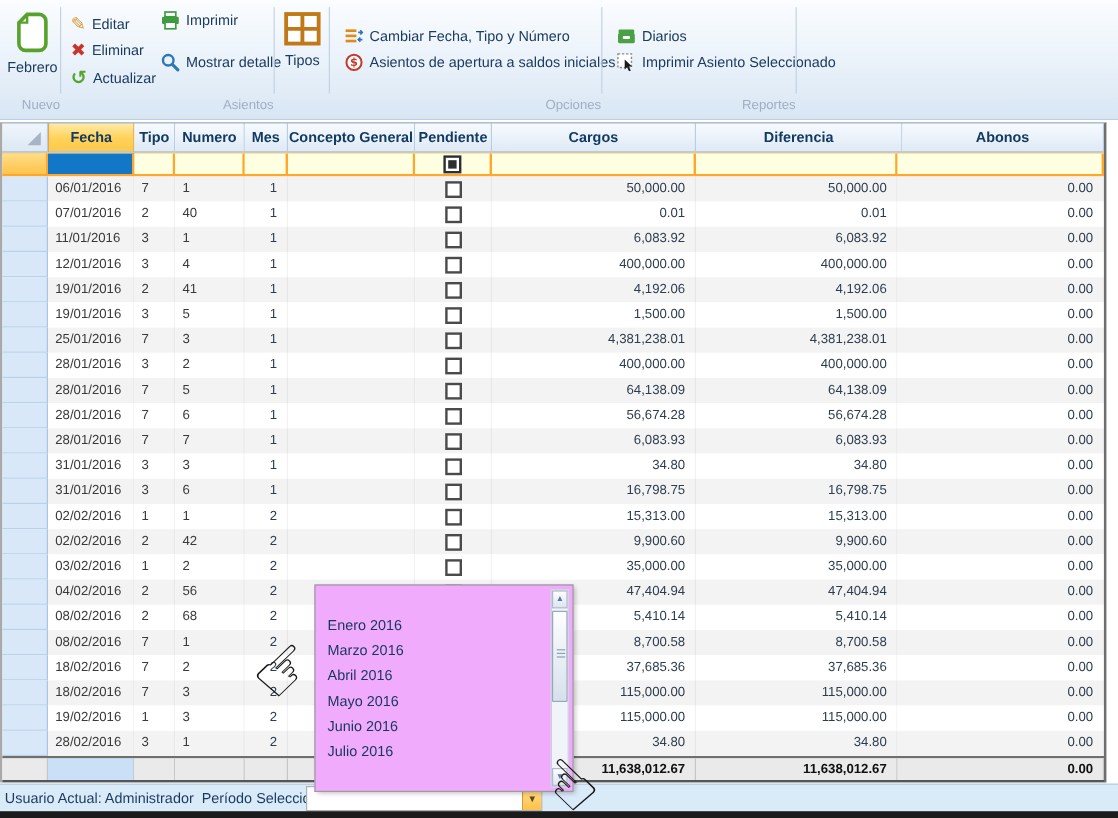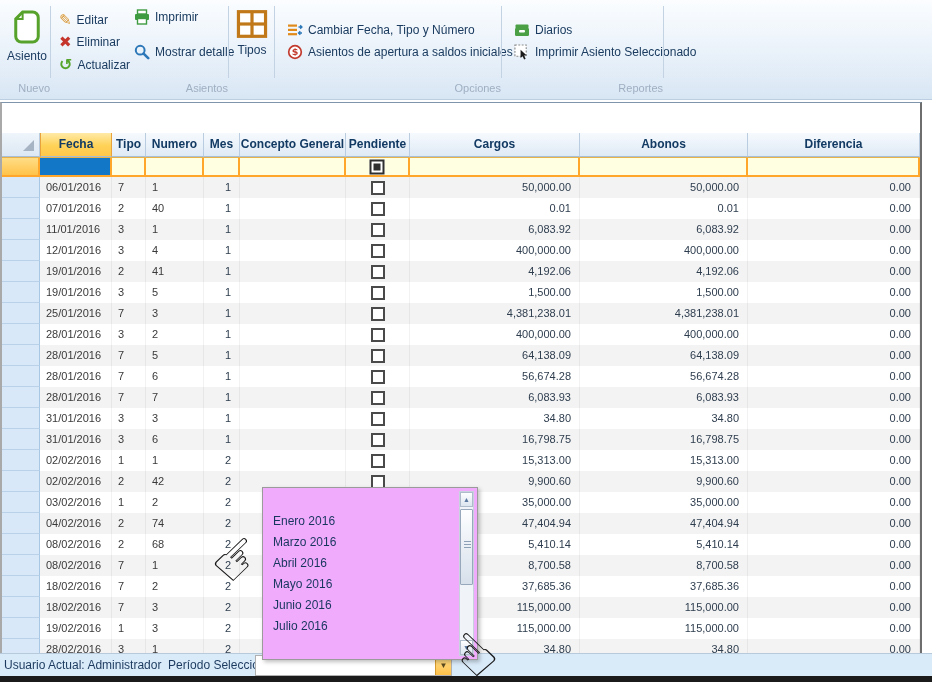--- a/index.html
+++ b/index.html
@@ -19,21 +19,21 @@
   .bigbtn span.lbl{font-size:12px;color:#1B3C60;}
   .smallbtn{position:absolute;display:flex;align-items:center;gap:5px;background:transparent;
             border:1px solid transparent;border-radius:3px;padding:1px 3px;cursor:pointer;
             font-family:inherit;}
   .smallbtn .lbl{font-size:12px;color:#1B3C60;white-space:nowrap;}
   .gicon{display:inline-flex;align-items:center;justify-content:center;font-family:"DejaVu Sans",sans-serif;}
 
   
   .grid{position:absolute;left:0;top:102px;width:922px;
         border-left:2px solid #A9A9A9;border-right:2px solid #6E6E6E;border-top:1px solid #7E95AB;}
-  .hrow{display:flex;height:24px;margin-top:30px;}
+  .hrow{display:flex;height:24px;}
   .hcell{height:24px;line-height:23px;text-align:center;font-size:12px;font-weight:bold;color:#123A63;
          background:linear-gradient(#F6FAFE,#DFEAF5);border-right:1px solid #B9CCE0;
          border-bottom:1px solid #A8BED4;overflow:hidden;}
   .hcell.sel{background:linear-gradient(#FFEAA8,#FFD257 55%,#FFC84B);
              border-right:1px solid #E8A33D;border-left:1px solid #E8A33D;}
   .hcorner{background:linear-gradient(#EFF5FB,#DCE8F4);position:relative;border-right:1px solid #B9CCE0;
            border-bottom:1px solid #A8BED4;}
   .hcorner .tri{position:absolute;right:5px;top:7px;width:0;height:0;
                 border-left:11px solid transparent;border-bottom:11px solid #A7B4C4;}
   .frow{display:flex;height:20px;border-bottom:3px solid #FFA62B;border-top:1px solid #E8B24A;}
@@ -107,21 +107,21 @@
 
   <div class="ribbon">
 
     <button class="bigbtn" style="left:5px;width:44px;">
       <span class="gicon">
         <svg width="30" height="36" viewBox="0 0 24 28">
           <path d="M8.5 2 h8 a4.5 4.5 0 0 1 4.5 4.5 v15 a4.5 4.5 0 0 1 -4.5 4.5 h-9 a4.5 4.5 0 0 1 -4.5 -4.5 V7.5 z" fill="#fff" stroke="#56A22B" stroke-width="2.4"></path>
           <path d="M8.5 2 v5.5 h-5" fill="none" stroke="#56A22B" stroke-width="1.6"></path>
         </svg>
       </span>
-      <span class="lbl">Asiento</span>
+      <span class="lbl">Febrero</span>
     </button>
     <div class="glabel" style="left:0;width:50px;">Nuevo</div>
     <div class="vsep" style="left:50px;"></div>
 
     <button class="smallbtn" style="left:55px;top:9px;">
       <span class="gicon" style="font-size:15px;color:#D9952F;">✎</span>
       <span class="lbl">Editar</span>
     </button>
     <button class="smallbtn" style="left:55px;top:31px;">
       <span class="gicon" style="font-size:15px;color:#C5352B;font-weight:bold;">✖</span>
@@ -218,22 +218,22 @@
       <div class="hcorner w-hdr">
           <div class="tri"></div>
         </div>
       <div class="hcell sel w-fecha">Fecha</div>
       <div class="hcell w-tipo">Tipo</div>
       <div class="hcell w-num">Numero</div>
       <div class="hcell w-mes">Mes</div>
       <div class="hcell w-con">Concepto General</div>
       <div class="hcell w-pen">Pendiente</div>
       <div class="hcell w-car">Cargos</div>
+      <div class="hcell w-dif">Diferencia</div>
       <div class="hcell w-abo">Abonos</div>
-      <div class="hcell w-dif">Diferencia</div>
     </div>
 
     <div class="frow">
       <div class="fcell corner w-hdr"></div>
       <div class="fcell focused w-fecha"></div>
       <div class="fcell w-tipo"></div>
       <div class="fcell w-num"></div>
       <div class="fcell w-mes"></div>
       <div class="fcell w-con"></div>
       <div class="fcell w-pen">
@@ -468,21 +468,21 @@
             <span class="cb"></span>
           </div>
           <div class="cell num w-car">35,000.00</div>
           <div class="cell num w-abo">35,000.00</div>
           <div class="cell num w-dif">0.00</div>
         </div>
         <div class="drow alt">
           <div class="cell rowhdr w-hdr"></div>
           <div class="cell lpad w-fecha">04/02/2016</div>
           <div class="cell lpad w-tipo">2</div>
-          <div class="cell lpad w-num">74</div>
+          <div class="cell lpad w-num">56</div>
           <div class="cell num w-mes">2</div>
           <div class="cell lpad w-con"></div>
           <div class="cell w-pen">
             <span class="cb"></span>
           </div>
           <div class="cell num w-car">47,404.94</div>
           <div class="cell num w-abo">47,404.94</div>
           <div class="cell num w-dif">0.00</div>
         </div>
         <div class="drow">

